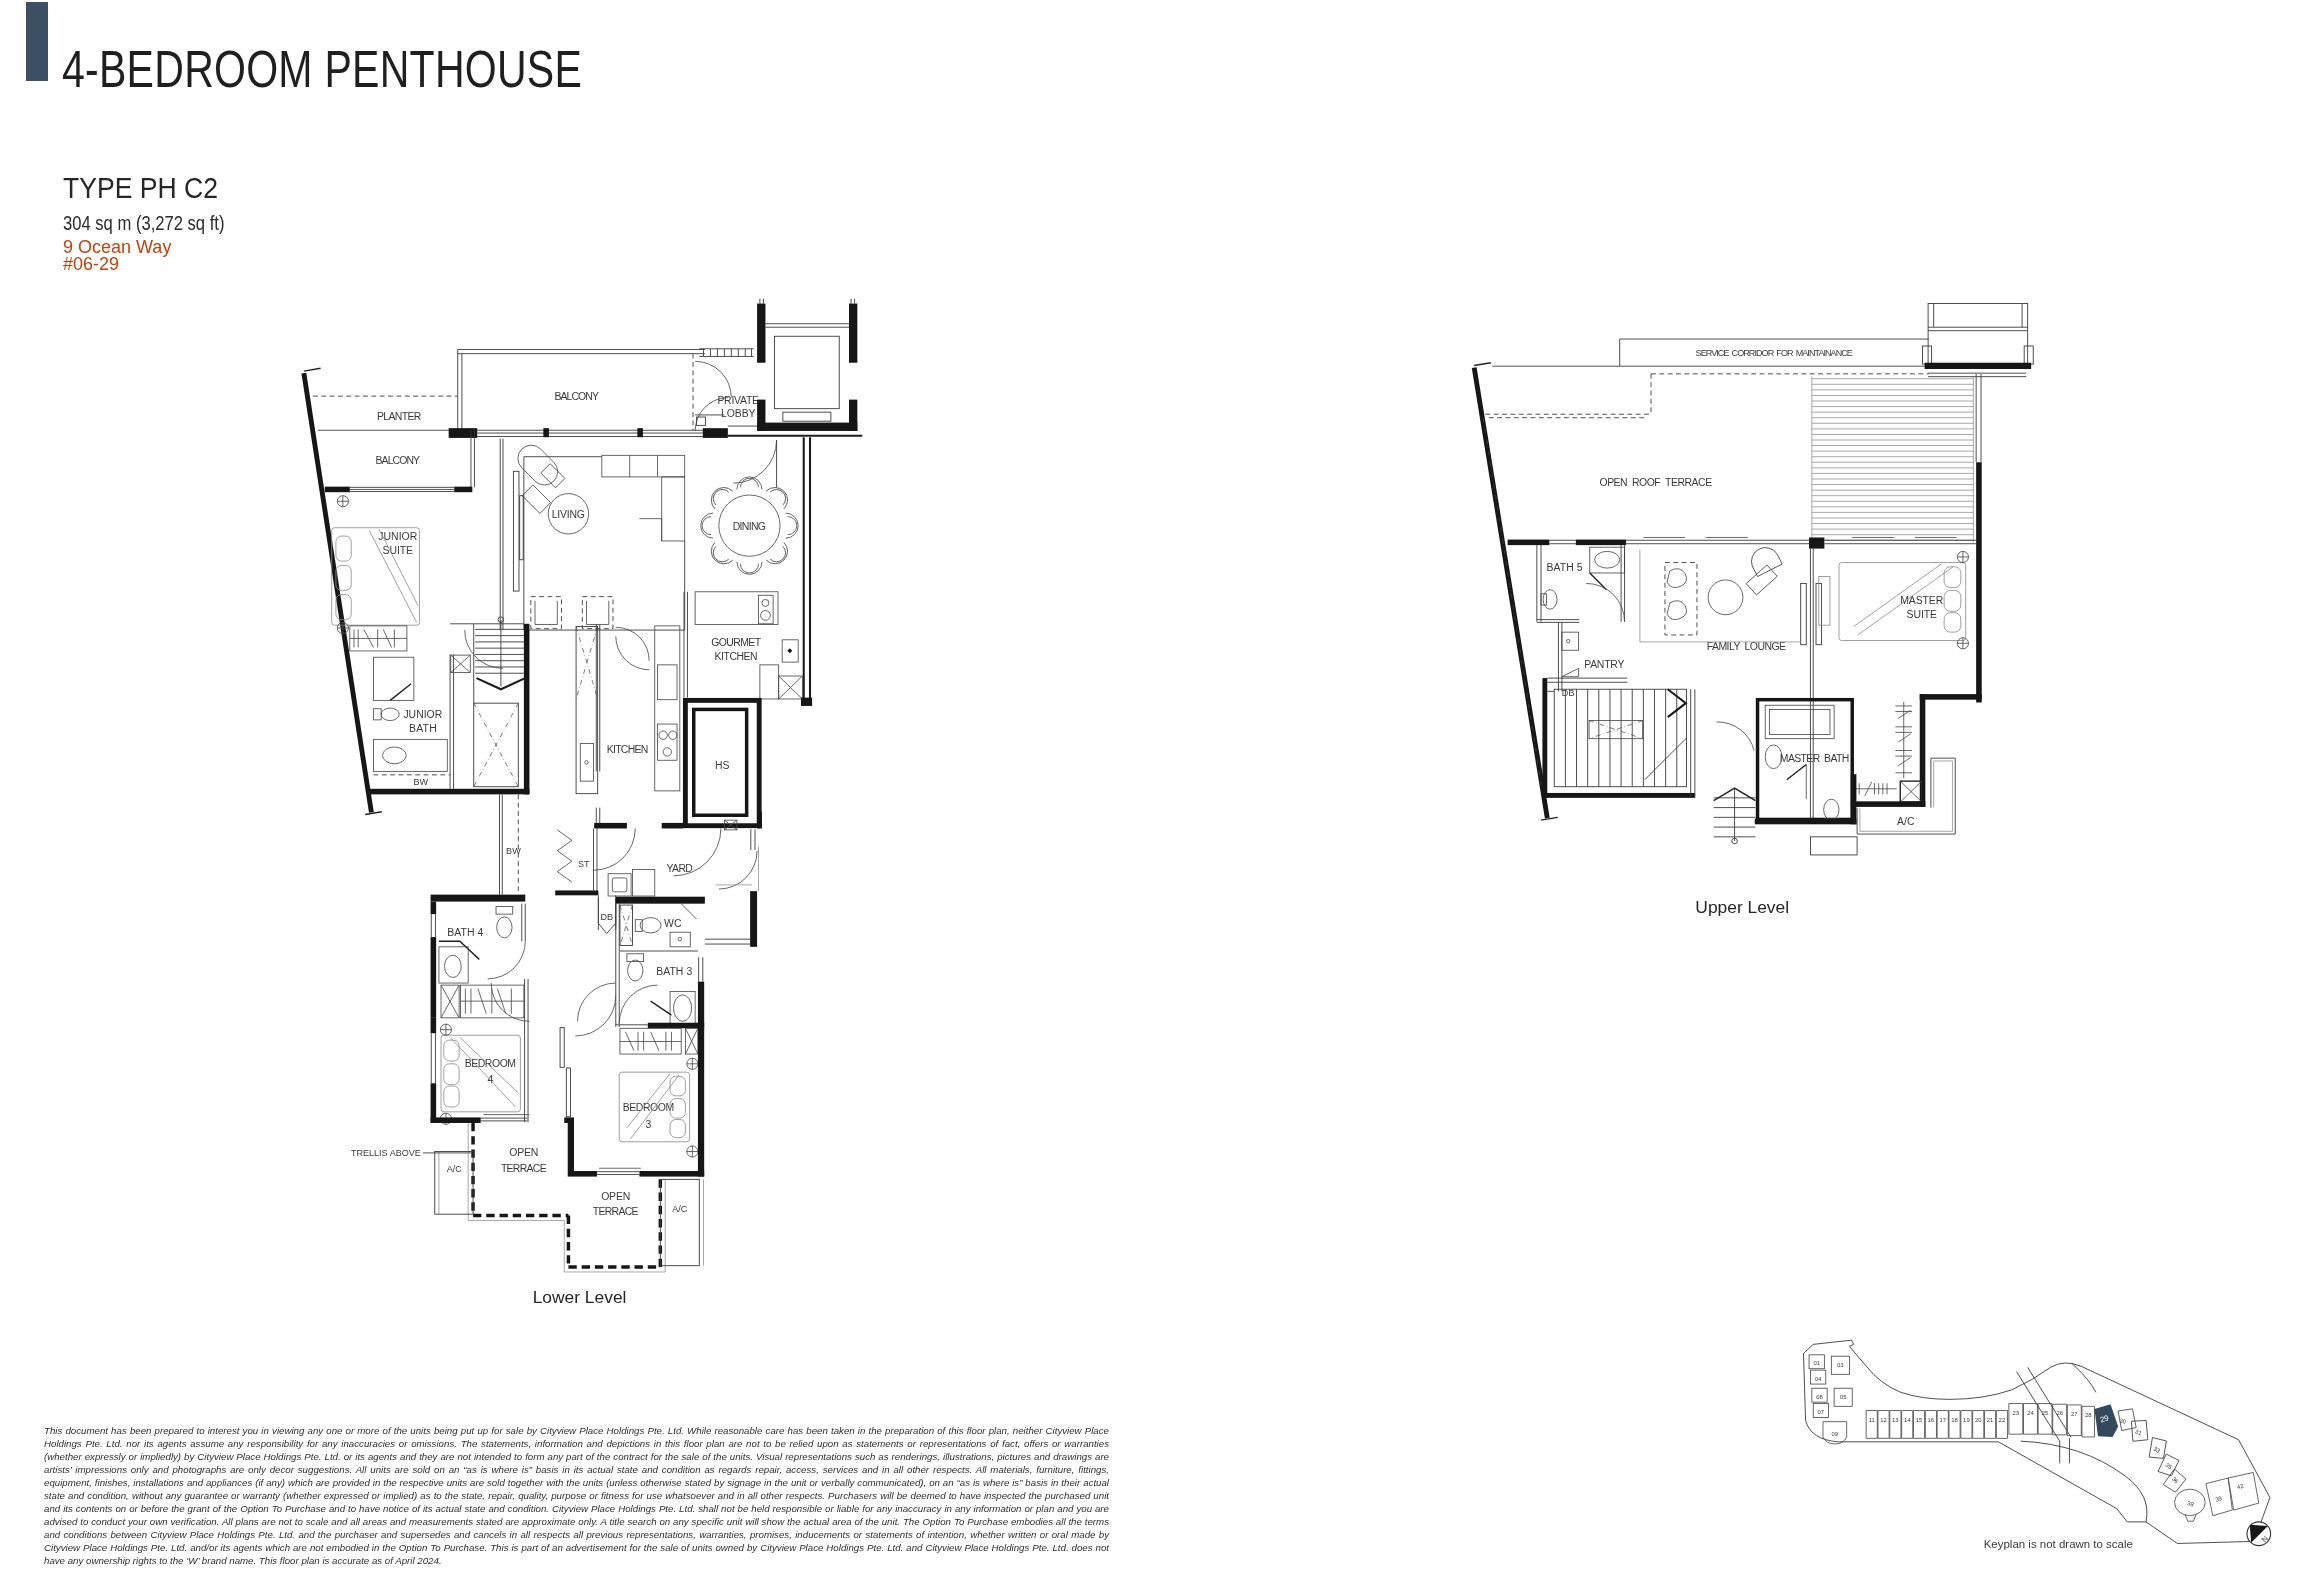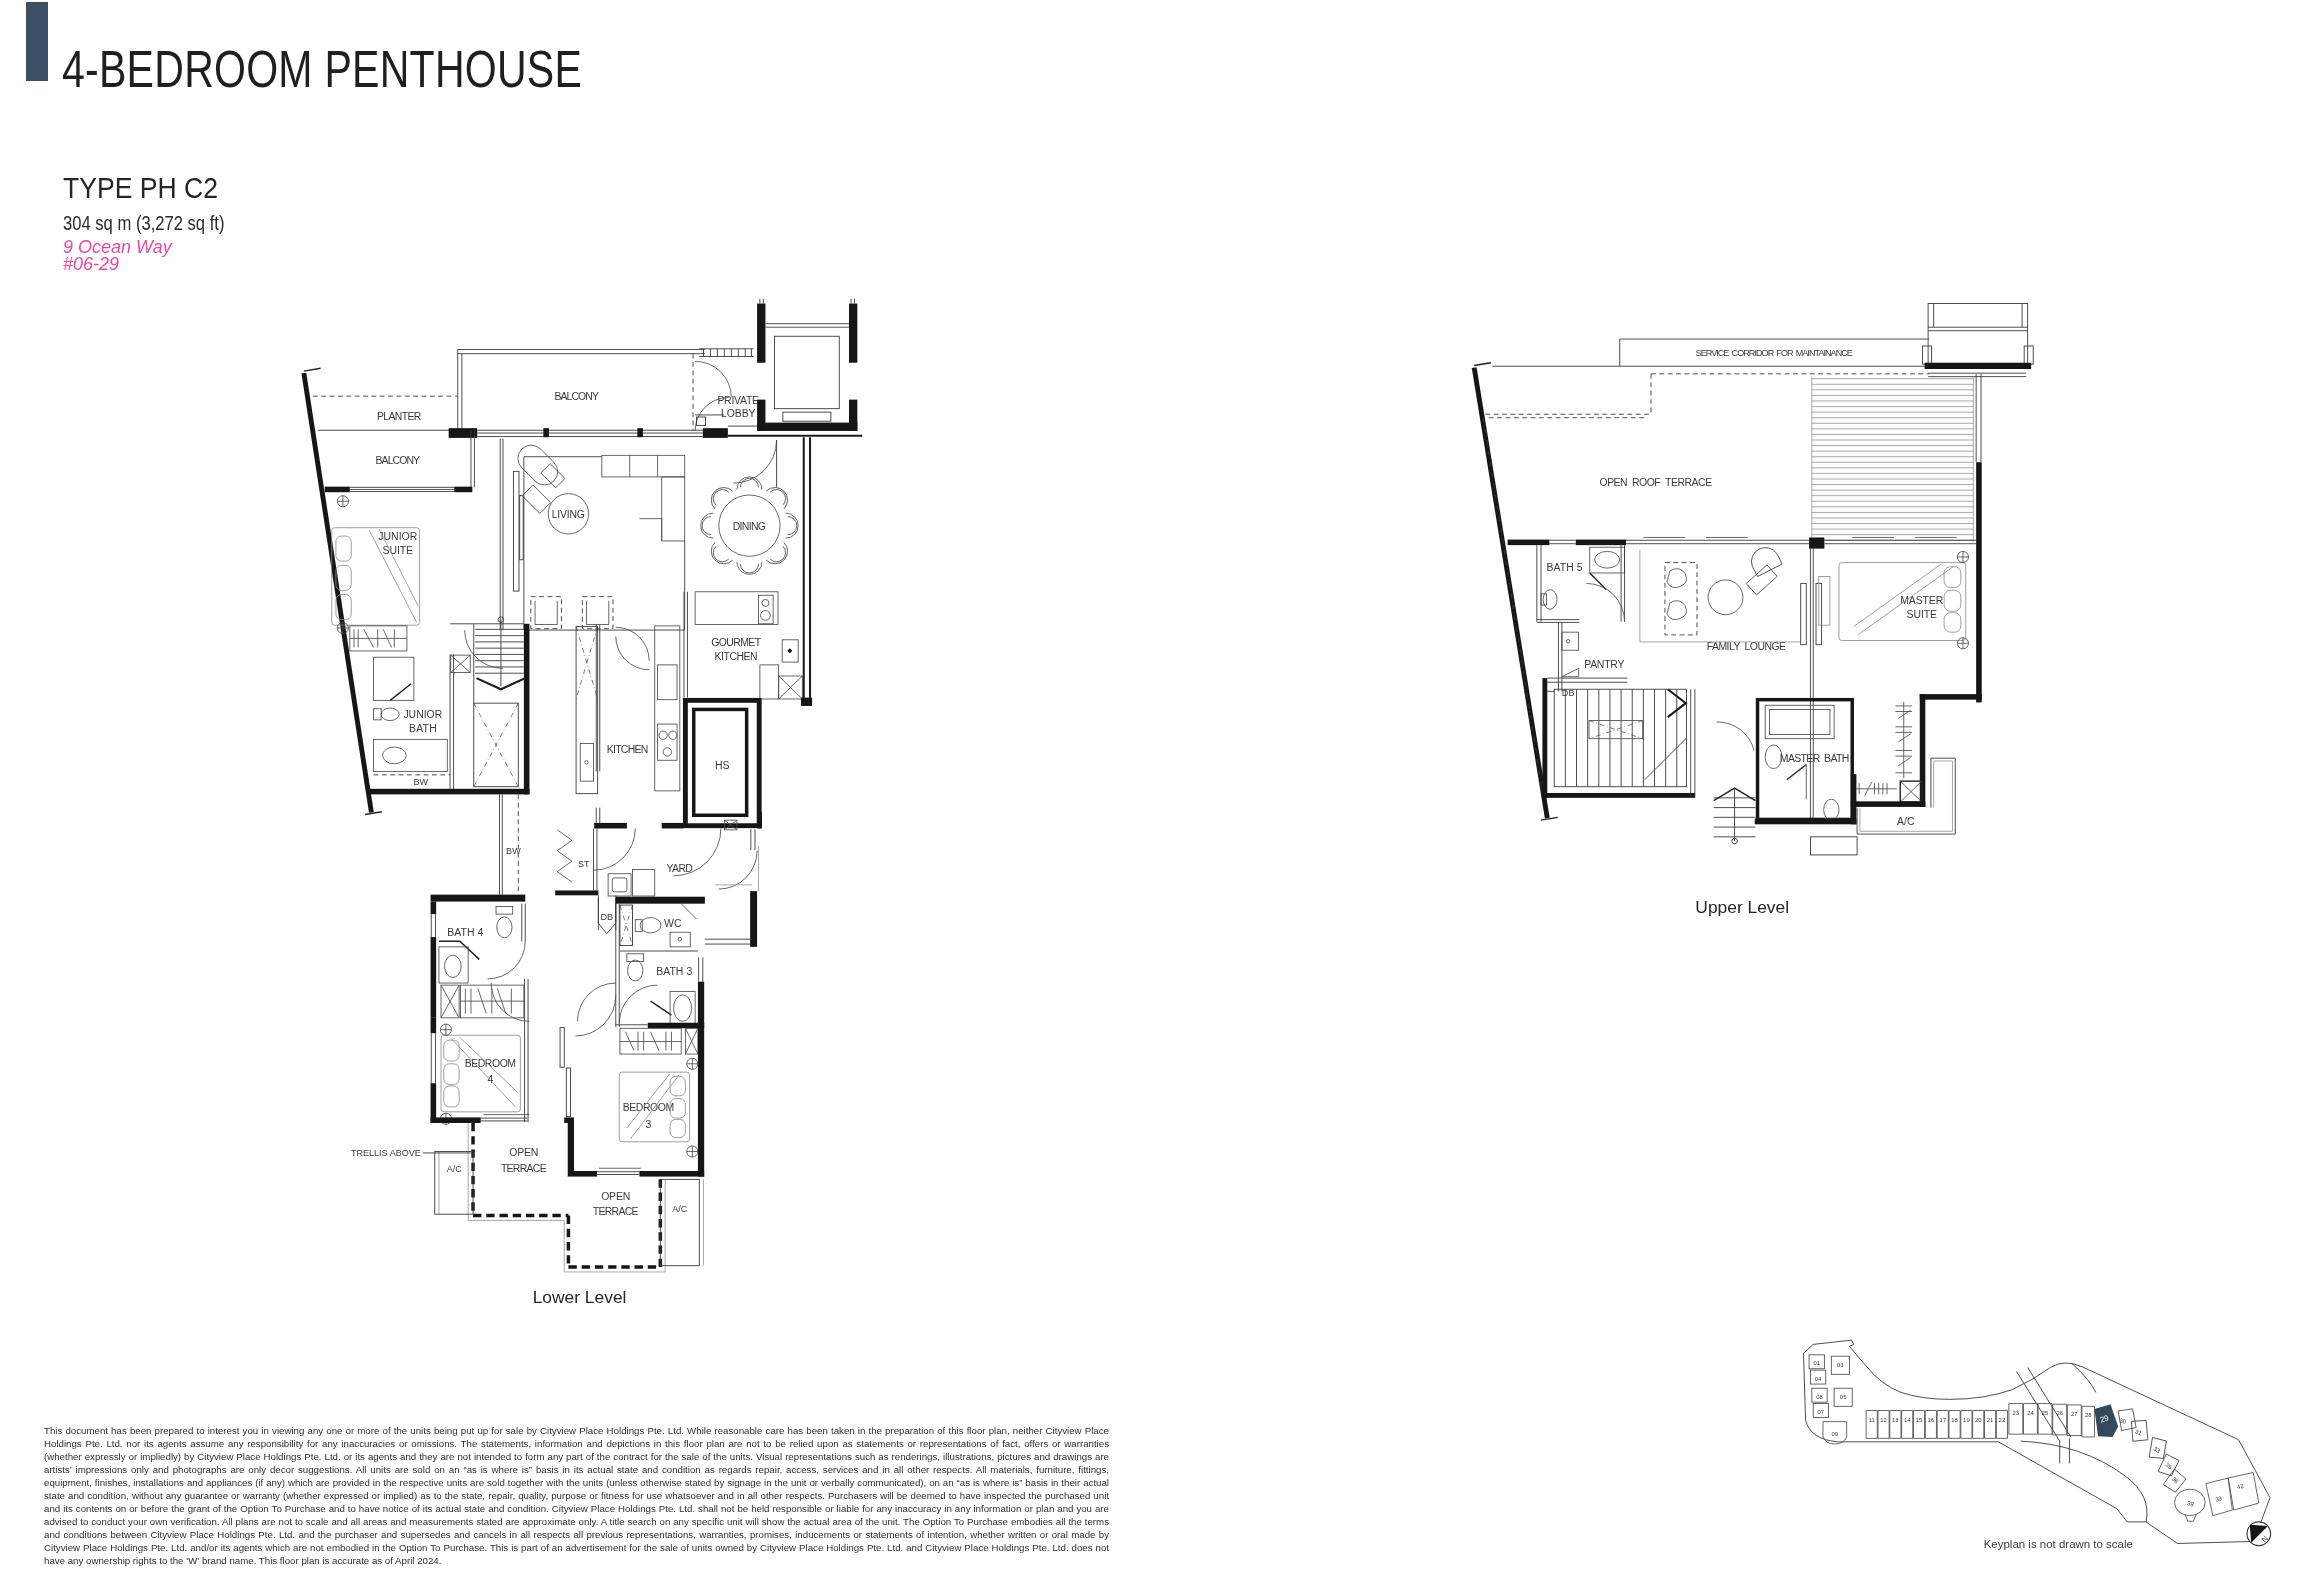--- a/index.html
+++ b/index.html
@@ -1,22 +1,22 @@
 <!DOCTYPE html>
 <html style="font-size:11px"><head>
 <meta charset="utf-8">
 <style>
 html,body{margin:0;padding:0;background:#fff;}
 body{width:2319px;height:1595px;position:relative;font-family:"Liberation Sans",sans-serif;overflow:hidden;}
 #bar{position:absolute;left:26px;top:2.1px;width:22px;height:79px;background:#3d4f63;}
 #h1{position:absolute;left:62px;top:40px;font-size:51px;color:#1f1f1f;letter-spacing:0.3px;white-space:nowrap;transform:scale(0.805,1);transform-origin:0 0;}
 #type{position:absolute;left:63px;top:171px;font-size:30px;color:#262626;transform:scale(0.885,1);transform-origin:0 0;white-space:nowrap;}
 #area{position:absolute;left:63px;top:212px;font-size:20px;color:#2a2a2a;transform:scale(0.83,1);transform-origin:0 0;white-space:nowrap;}
-#addr{position:absolute;left:63px;top:239px;font-size:18px;color:#ec4899;line-height:17px;white-space:nowrap;font-style:italic;}
-#disc{position:absolute;left:44px;top:1424px;width:1065px;font-size:9.7px;line-height:13px;color:#2e2e2e;text-align:justify;}
+#addr{position:absolute;left:63px;top:239px;font-size:18px;color:#c2410c;line-height:17px;white-space:nowrap;}
+#disc{position:absolute;left:44px;top:1424px;width:1065px;font-size:9.7px;line-height:13px;color:#2e2e2e;text-align:justify;font-style:italic;}
 svg{position:absolute;left:0;top:0;}
 svg text{font-family:"Liberation Sans",sans-serif;fill:#3a3a3a;}
 .lv{font-size:25px;fill:#26262a;}
 .rl{font-size:15px;letter-spacing:0.2px;}
 .sm{font-size:13px;}
 .w7{stroke:#161616;stroke-width:7;fill:none;}
 .w5{stroke:#161616;stroke-width:5;fill:none;}
 .w3{stroke:#1c1c1c;stroke-width:3;fill:none;}
 .w2{stroke:#222;stroke-width:2;fill:none;}
 .t{stroke:#3c3c3c;stroke-width:1.3;fill:none;}

